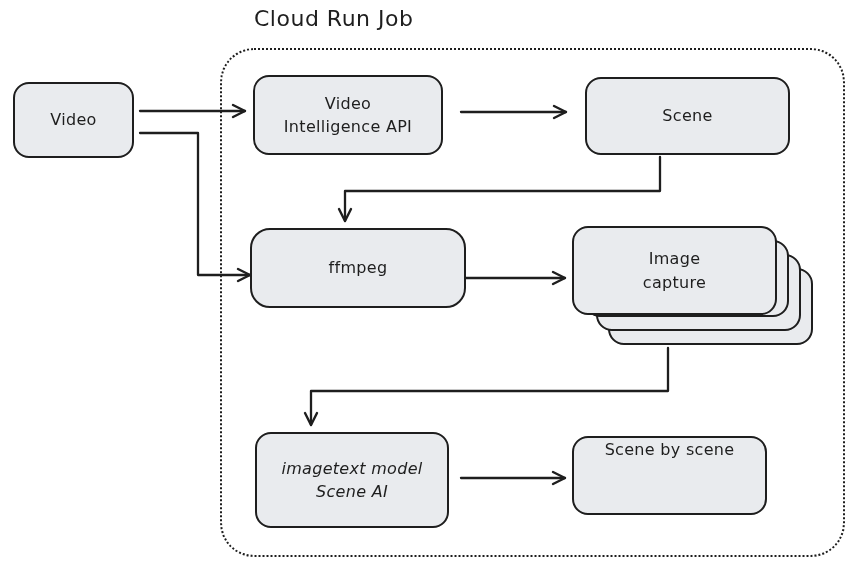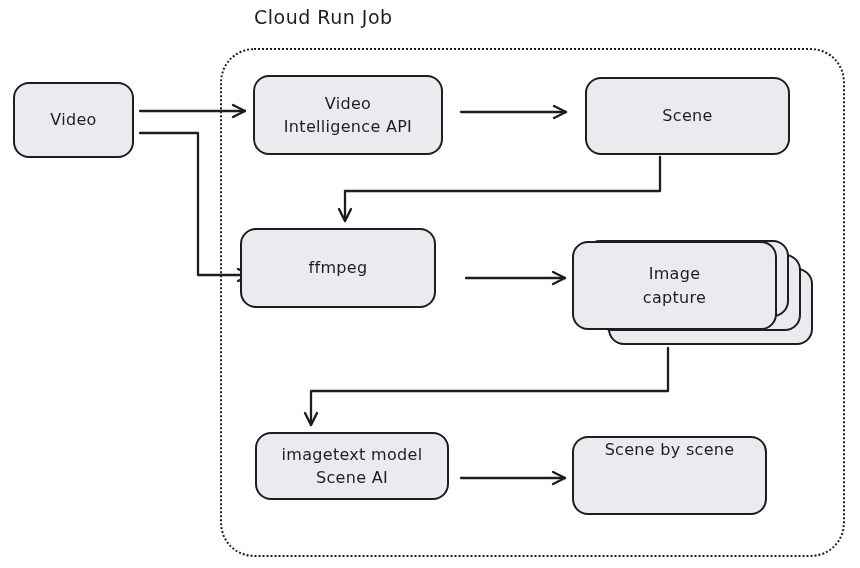--- a/index.html
+++ b/index.html
@@ -10,21 +10,21 @@
     font-family: "DejaVu Sans", sans-serif;
     color: #1e1e1e;
     overflow: hidden;
   }
   .edges-layer {
     position: absolute; left: 0; top: 0; width: 860px; height: 568px;
   }
   .diagram-title {
     position: absolute;
     left: 254px; top: 6px; width: 160px;
-    font-size: 19px;
+    font-size: 22px;
     letter-spacing: 0.5px;
     color: #1e1e1e;
     white-space: nowrap;
   }
   .cluster {
     position: absolute;
     left: 220px; top: 48px;
     width: 621px; height: 505px;
     border: 2.6px dotted #1e1e1e;
     border-radius: 34px;
@@ -50,23 +50,23 @@
     position: absolute;
     box-sizing: border-box;
     width: 205px; height: 77px;
     background: #e9ebee;
     border: 2.4px solid #1e1e1e;
     border-radius: 16px;
   }
   .n-video            { left: 13px;  top: 82px;  width: 121px; height: 76px; }
   .n-vi-api           { left: 253px; top: 75px;  width: 190px; height: 80px; }
   .n-scene-timestamps { left: 573px; top: 77px;  width: 205px; height: 78px; margin-left: 12px; }
-  .n-ffmpeg           { left: 240px; top: 228px; width: 196px; height: 80px; }
-  .n-image-capture    { left: 572px; top: 241px; width: 205px; height: 89px; }
-  .n-imagetext        { left: 255px; top: 432px; width: 194px; height: 68px; }
+  .n-ffmpeg           { left: 250px; top: 228px; width: 216px; height: 80px; border-radius: 20px; }
+  .n-image-capture    { left: 572px; top: 226px; width: 205px; height: 89px; }
+  .n-imagetext        { left: 255px; top: 432px; width: 194px; height: 96px; font-style: italic; }
   .n-scene-desc       { left: 572px; top: 436px; width: 195px; height: 79px; justify-content: space-between; }
 </style>
 </head>
 <body>
 
 <div class="canvas">
 
   <svg class="edges-layer" width="860" height="568" viewBox="0 0 860 568">
     <defs>
       <marker id="arrowhead" markerUnits="userSpaceOnUse" markerWidth="18" markerHeight="18" viewBox="0 0 18 18" refX="15" refY="9" orient="auto">

